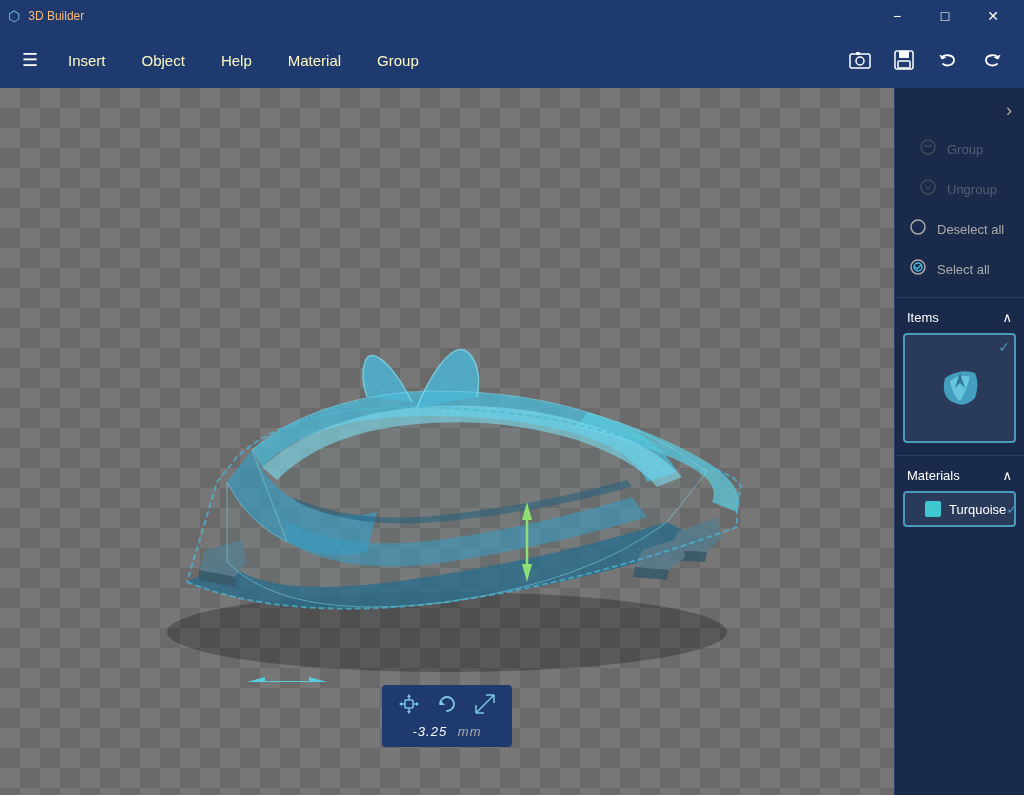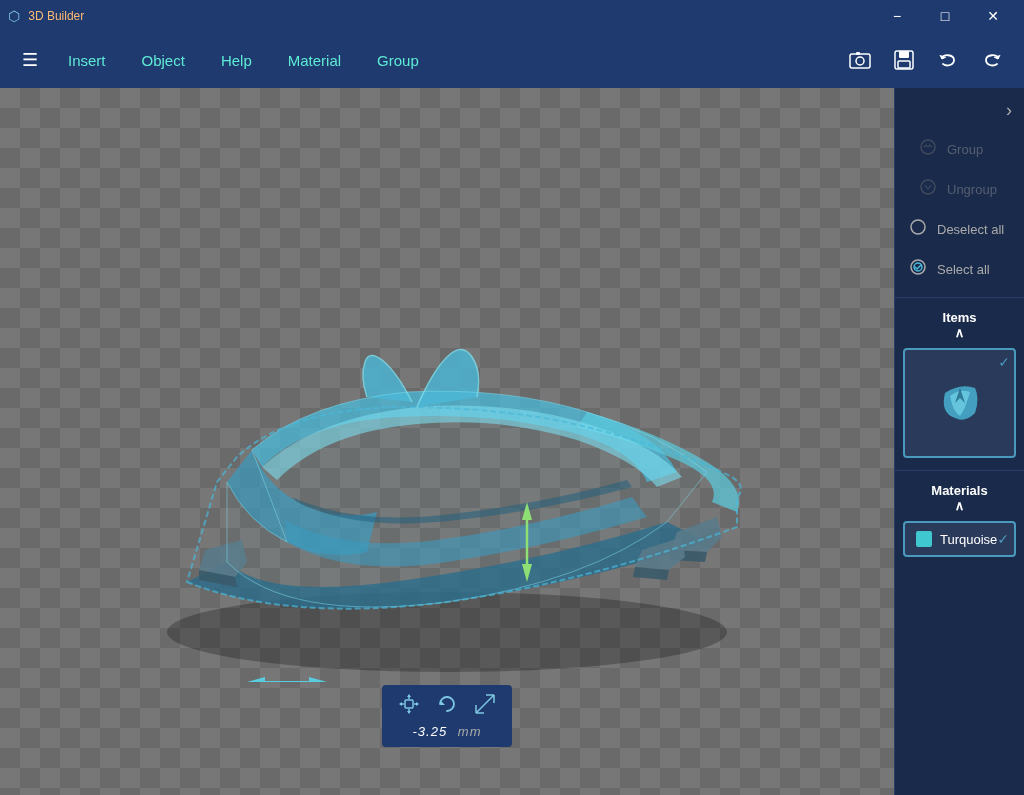--- a/index.html
+++ b/index.html
@@ -37,21 +37,21 @@
       gap: 4px;
     }
     .menu-hamburger {
       width: 36px; height: 36px;
       display: flex; align-items: center; justify-content: center;
       cursor: pointer; color: white; font-size: 18px;
       border-radius: 2px;
     }
     .menu-item {
       padding: 8px 16px;
-      color: #5eead4;
+      color: #fef9c3;
       font-size: 15px;
       cursor: pointer;
       border-radius: 2px;
     }
     .menubar-right {
       margin-left: auto;
       display: flex; align-items: center; gap: 4px;
     }
     .menubar-icon-btn {
       width: 40px; height: 40px;
@@ -149,21 +149,21 @@
       min-height: 40px;
     }
     .panel-item.disabled { opacity: 0.4; cursor: default; padding-left: 22px; }
     .panel-icon { font-size: 16px; width: 22px; text-align: center; color: #aaa; }
     .panel-divider { height: 1px; background: #2a3a6a; margin: 4px 0; }
 
     
     .section-header {
       display: flex; align-items: center; justify-content: space-between;
       padding: 8px 12px 4px;
-      color: white; font-size: 13px; font-weight: 700; flex-direction: column;
+      color: white; font-size: 13px; font-weight: 400;
     }
 
     .item-thumbnail {
       margin: 4px 8px 8px;
       border: 2px solid #4a9abe;
       border-radius: 4px;
       background: #2a3a5a;
       position: relative;
       width: calc(100% - 16px);
       height: 110px;
@@ -174,21 +174,21 @@
       position: absolute; top: 4px; right: 4px;
       color: #4a9abe; font-size: 14px;
     }
 
     .material-item {
       margin: 4px 8px 25px;
       border: 2px solid #4a9abe;
       border-radius: 4px;
       background: #2a3a5a;
       display: flex; align-items: center; justify-content: space-between;
-      padding: 8px 11px;
+      padding: 8px 20px;
       cursor: pointer;
       position: relative;
     }
     .material-color-swatch {
       width: 16px; height: 16px;
       background: #40c8d0;
       border-radius: 2px;
       flex-shrink: 0;
     }
     .material-label { color: white; font-size: 13px; margin-left: 8px; flex: 1; }

